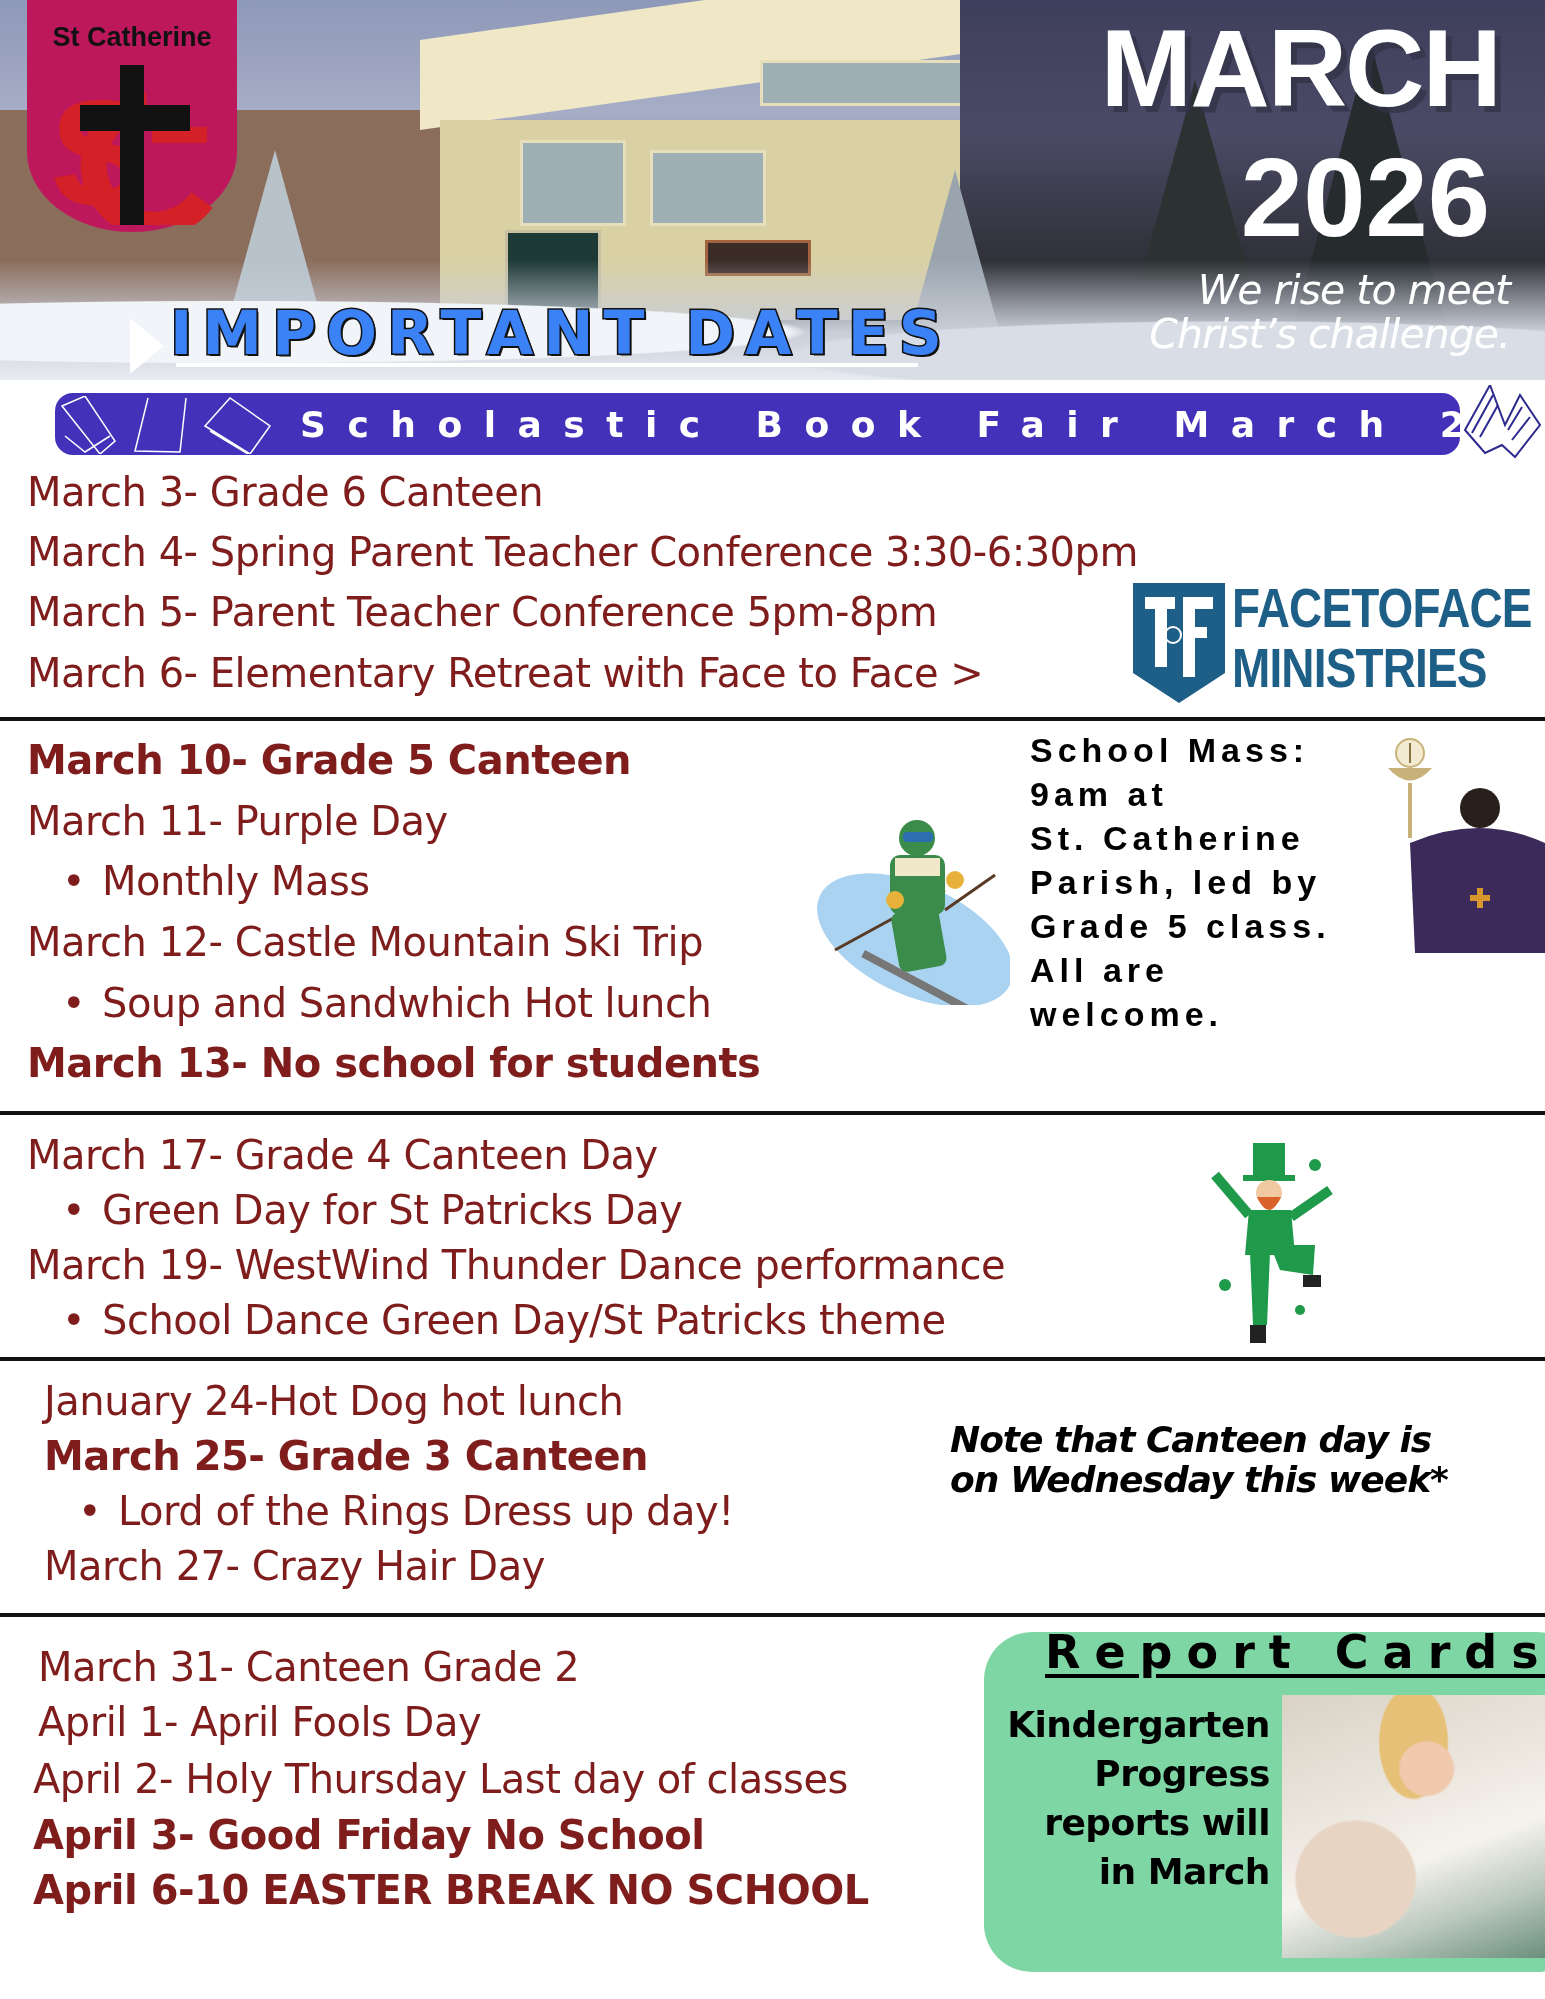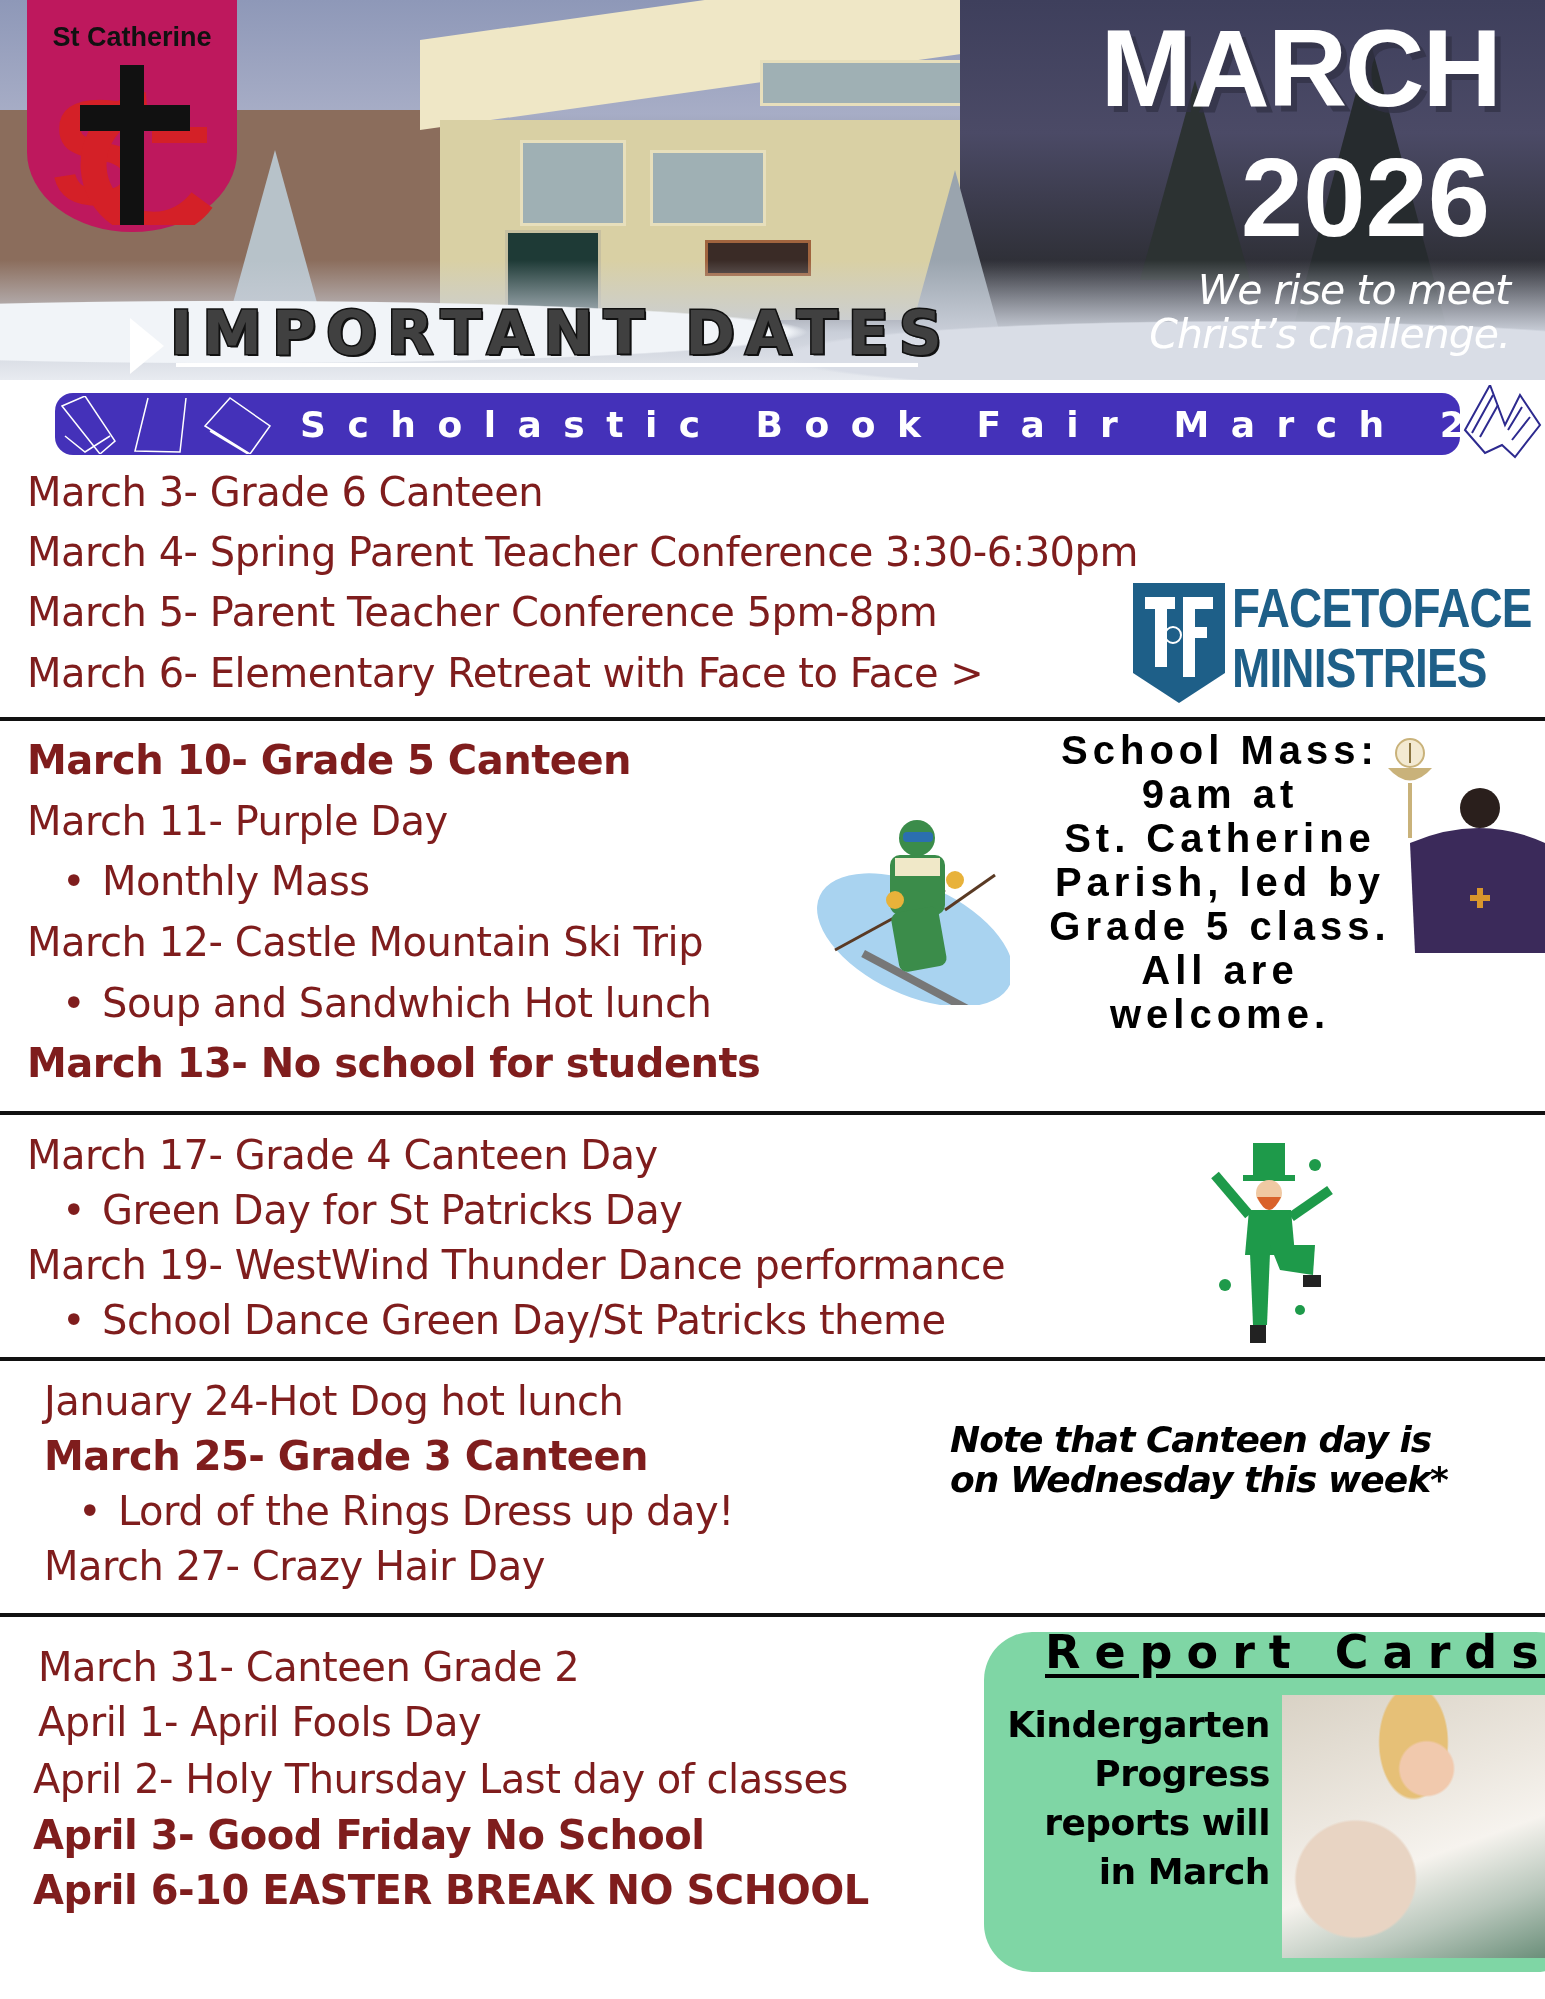--- a/index.html
+++ b/index.html
@@ -26,40 +26,40 @@
 
   .logo { left:27px; top:0; width:210px; height:232px; background:#be185d; border-radius:0 0 105px 105px / 0 0 80px 80px; }
   .logo-text { left:0; top:22px; width:210px; text-align:center; font-family:"Liberation Sans", sans-serif; font-weight:bold; font-size:27px; color:#111; }
   .logo-mark { left:15px; top:65px; width:185px; height:160px; }
 
   .month { left:1030px; top:18px; width:470px; text-align:right; font-family:"Liberation Sans", sans-serif; font-weight:bold; color:#fff; font-size:110px; line-height:100px; letter-spacing:-2px; text-shadow:6px 6px 0 rgba(50,50,70,0.75); }
   .year { left:1030px; top:145px; width:460px; text-align:right; font-family:"Liberation Sans", sans-serif; font-weight:bold; color:#fff; font-size:112px; line-height:105px; }
   .motto { left:1100px; top:268px; width:410px; text-align:right; font-family:"DejaVu Sans", sans-serif; font-style:italic; font-weight:300; color:#fff; font-size:41px; line-height:44px; letter-spacing:-1px; }
 
   .imp-arrow { left:130px; top:318px; width:0; height:0; border-top:28px solid transparent; border-bottom:28px solid transparent; border-left:34px solid #fff; }
-  .imp-title { left:170px; top:298px; font-family:"DejaVu Sans", sans-serif; font-weight:bold; font-size:60px; letter-spacing:10px; color:#404040; line-height:70px;
+  .imp-title { left:170px; top:298px; font-family:"DejaVu Sans", sans-serif; font-weight:bold; font-size:60px; letter-spacing:10px; color:#3b82f6; line-height:70px;
     -webkit-text-stroke:3px #111; paint-order:stroke fill; text-shadow:2px 2px 0 #111; }
   .imp-underline { left:176px; top:363px; width:742px; height:4px; background:#fff; }
 
   
   .banner { left:55px; top:393px; width:1405px; height:62px; background:#4431b9; border-radius:18px; }
   .banner-text { left:300px; top:395px; font-family:"DejaVu Sans", sans-serif; font-weight:bold; font-size:36px; letter-spacing:21.5px; color:#fff; line-height:60px; white-space:nowrap; }
   .book-icons { left:60px; top:396px; width:240px; height:58px; }
   .open-book { left:1460px; top:385px; width:85px; height:75px; }
 
   
   .ev { font-family:"DejaVu Sans", sans-serif; font-weight:normal; font-size:40px; color:#7f1d1d; white-space:nowrap; line-height:48px; letter-spacing:-0.5px; }
   .ev.bold { font-weight:bold; }
   .bullet::before { content:"•"; display:inline-block; width:40px; }
 
   .divider { left:0; height:4px; width:1545px; background:#111; }
   .ftf-text { left:1232px; top:578px; font-family:"Liberation Sans", sans-serif; font-weight:bold; color:#1e5f88; font-size:56px; line-height:60px; letter-spacing:-1px; transform:scaleX(0.82); transform-origin:left top; white-space:nowrap; }
 
   
-  .mass { left:1030px; top:728px; width:380px; text-align:center; font-family:"Liberation Sans", sans-serif; font-weight:bold; font-size:40px; letter-spacing:5px; line-height:44px; color:#000; }
+  .mass { left:1030px; top:728px; width:380px; text-align:left; font-family:"Liberation Sans", sans-serif; font-weight:bold; font-size:34px; letter-spacing:5px; line-height:44px; color:#000; }
   .priest { left:1380px; top:733px; width:165px; height:220px; }
 
   .skier { left:795px; top:800px; width:215px; height:205px; }
   .lep { left:1195px; top:1135px; width:160px; height:215px; }
 
   .note { left:950px; top:1420px; width:510px; text-align:left; font-family:"DejaVu Sans", sans-serif; font-weight:bold; font-style:italic; font-size:36px; line-height:40px; letter-spacing:-1px; color:#000; }
 
   
   .rc-box { left:984px; top:1632px; width:600px; height:340px; background:#7fd6a5; border-radius:48px; }
   .rc-title { left:1045px; top:1622px; font-family:"DejaVu Sans", sans-serif; font-weight:bold; font-size:46px; letter-spacing:14px; text-decoration:underline; text-underline-offset:6px; color:#000; line-height:60px; white-space:nowrap; }

